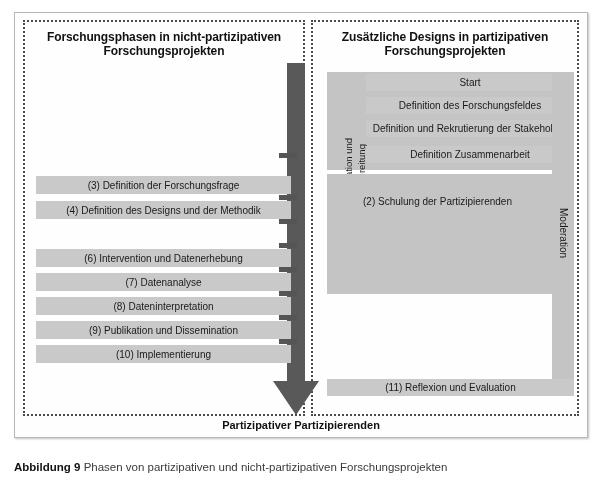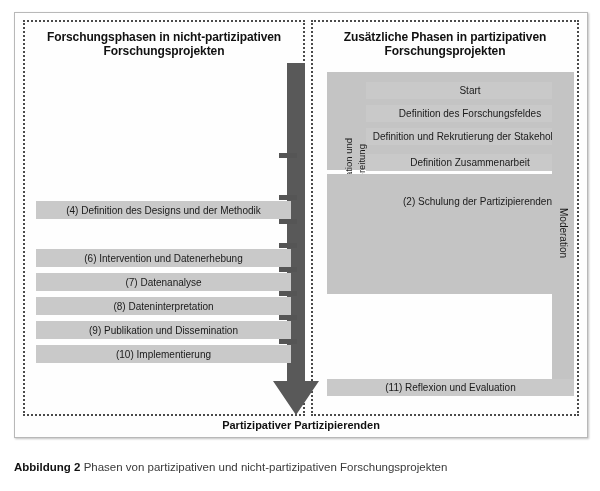--- a/index.html
+++ b/index.html
@@ -101,21 +101,20 @@
     height: 120px;
     background: #c4c4c4;
   }
   #schulung-label {
     position: absolute;
     left: 36px;
     top: 22px;
     font-size: 10px;
     color: #1a1a1a;
     white-space: nowrap;
-    margin-left: 40px;
   }
 
   .vert-label {
     position: absolute;
     font-size: 9.5px;
     color: #1a1a1a;
     white-space: nowrap;
     transform-origin: center center;
     text-align: center;
   }
@@ -160,21 +159,20 @@
     width: 208px;
     height: 17px;
     background: #c9c9c9;
     font-size: 10px;
     color: #1a1a1a;
     display: flex;
     align-items: center;
     justify-content: center;
     white-space: nowrap;
     box-sizing: border-box;
-    margin-top: 8px;
   }
   #bar-reflexion {
     position: absolute;
     left: 14px;
     top: 357px;
     width: 247px;
     height: 17px;
     background: #c9c9c9;
     font-size: 10px;
     color: #1a1a1a;
@@ -213,21 +211,21 @@
 </head>
 <body>
 
 <div id="figure-frame">
 
   <div id="panel-left" class="dotted-panel">
     <div class="panel-title">Forschungsphasen in nicht-partizipativen Forschungsprojekten</div>
   </div>
 
   <div id="panel-right" class="dotted-panel">
-    <div class="panel-title">Zusätzliche Phasen in partizipativen Forschungsprojekten</div>
+    <div class="panel-title">Zusätzliche Designs in partizipativen Forschungsprojekten</div>
 
     <div id="right-initiation-block">
       <div id="label-initiation" class="vert-label">(1) Initation und Vorbereitung</div>
     </div>
 
     <div class="right-bar" style="top:52px;">Start</div>
     <div class="right-bar" style="top:75px;text-align:center;">Definition des Forschungsfeldes</div>
     <div class="right-bar" style="top:98px;">Definition und Rekrutierung der Stakeholder</div>
     <div class="right-bar" style="top:124px;">Definition Zusammenarbeit</div>
 
@@ -241,34 +239,35 @@
 
     <div id="bar-reflexion">(11) Reflexion und Evaluation</div>
   </div>
 
   <div id="process-arrow">
     <svg width="46" height="368" viewBox="0 0 46 368" xmlns="http://www.w3.org/2000/svg">
       <path d="M14 0 H32 V318 H46 L23 352 L0 318 H14 Z" fill="#595959"></path>
     </svg>
   </div>
 
+  <div class="phase-bar left-bar" style="top:163px;">(3) Definition der Forschungsfrage</div>
   <div class="phase-bar left-bar" style="top:188px;">(4) Definition des Designs und der Methodik</div>
   <div class="phase-bar left-bar" style="top:236px;">(6) Intervention und Datenerhebung</div>
   <div class="phase-bar left-bar" style="top:260px;">(7) Datenanalyse</div>
   <div class="phase-bar left-bar" style="top:284px;">(8) Dateninterpretation</div>
   <div class="phase-bar left-bar" style="top:308px;">(9) Publikation und Dissemination</div>
   <div class="phase-bar left-bar" style="top:332px;">(10) Implementierung</div>
 
   <div class="nub" style="top:182px;"></div>
   <div class="nub" style="top:206px;"></div>
   <div class="nub" style="top:230px;"></div>
   <div class="nub" style="top:254px;"></div>
   <div class="nub" style="top:278px;"></div>
   <div class="nub" style="top:302px;"></div>
   <div class="nub" style="top:326px;"></div>
   <div class="nub" style="top:140px;"></div>
 
   <div id="bottom-label">Partizipativer Partizipierenden</div>
 </div>
 
 <div id="caption">
-  <span class="caption-label">Abbildung 2</span><span> Phasen von partizipativen und nicht-partizipativen Forschungsprojekten</span>
+  <span class="caption-label">Abbildung 9</span><span> Phasen von partizipativen und nicht-partizipativen Forschungsprojekten</span>
 </div>
 
 </body></html>

